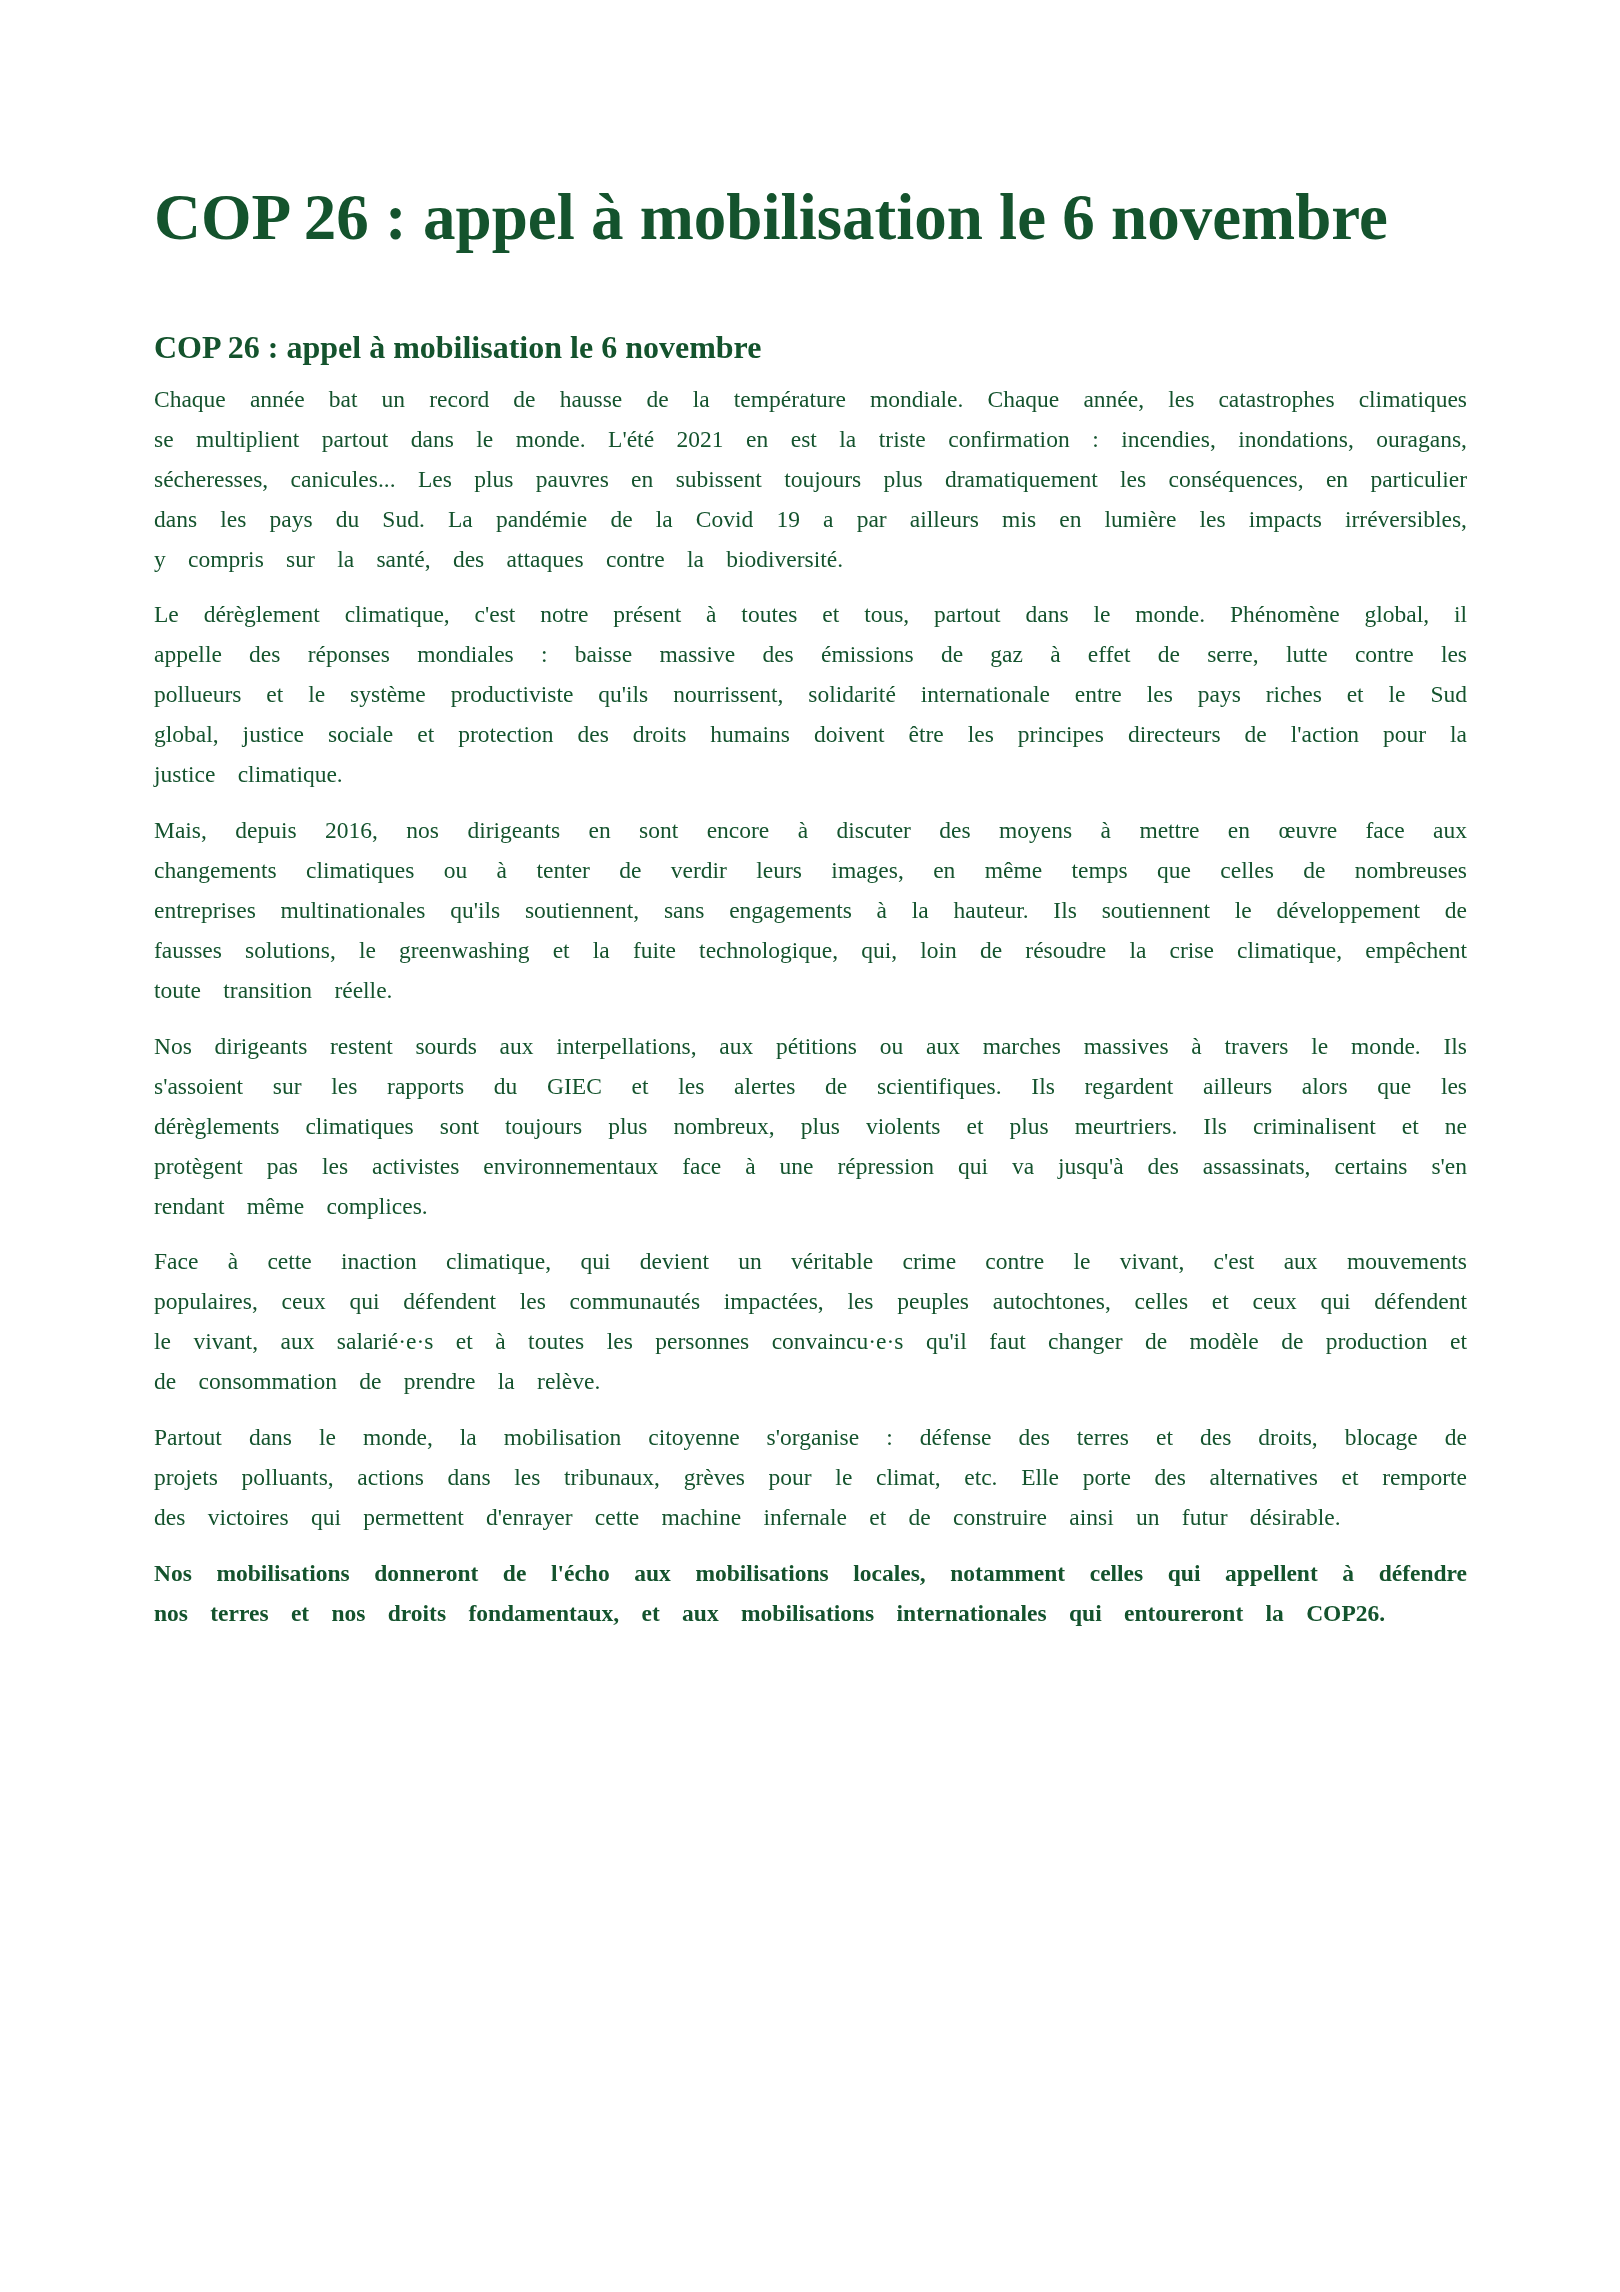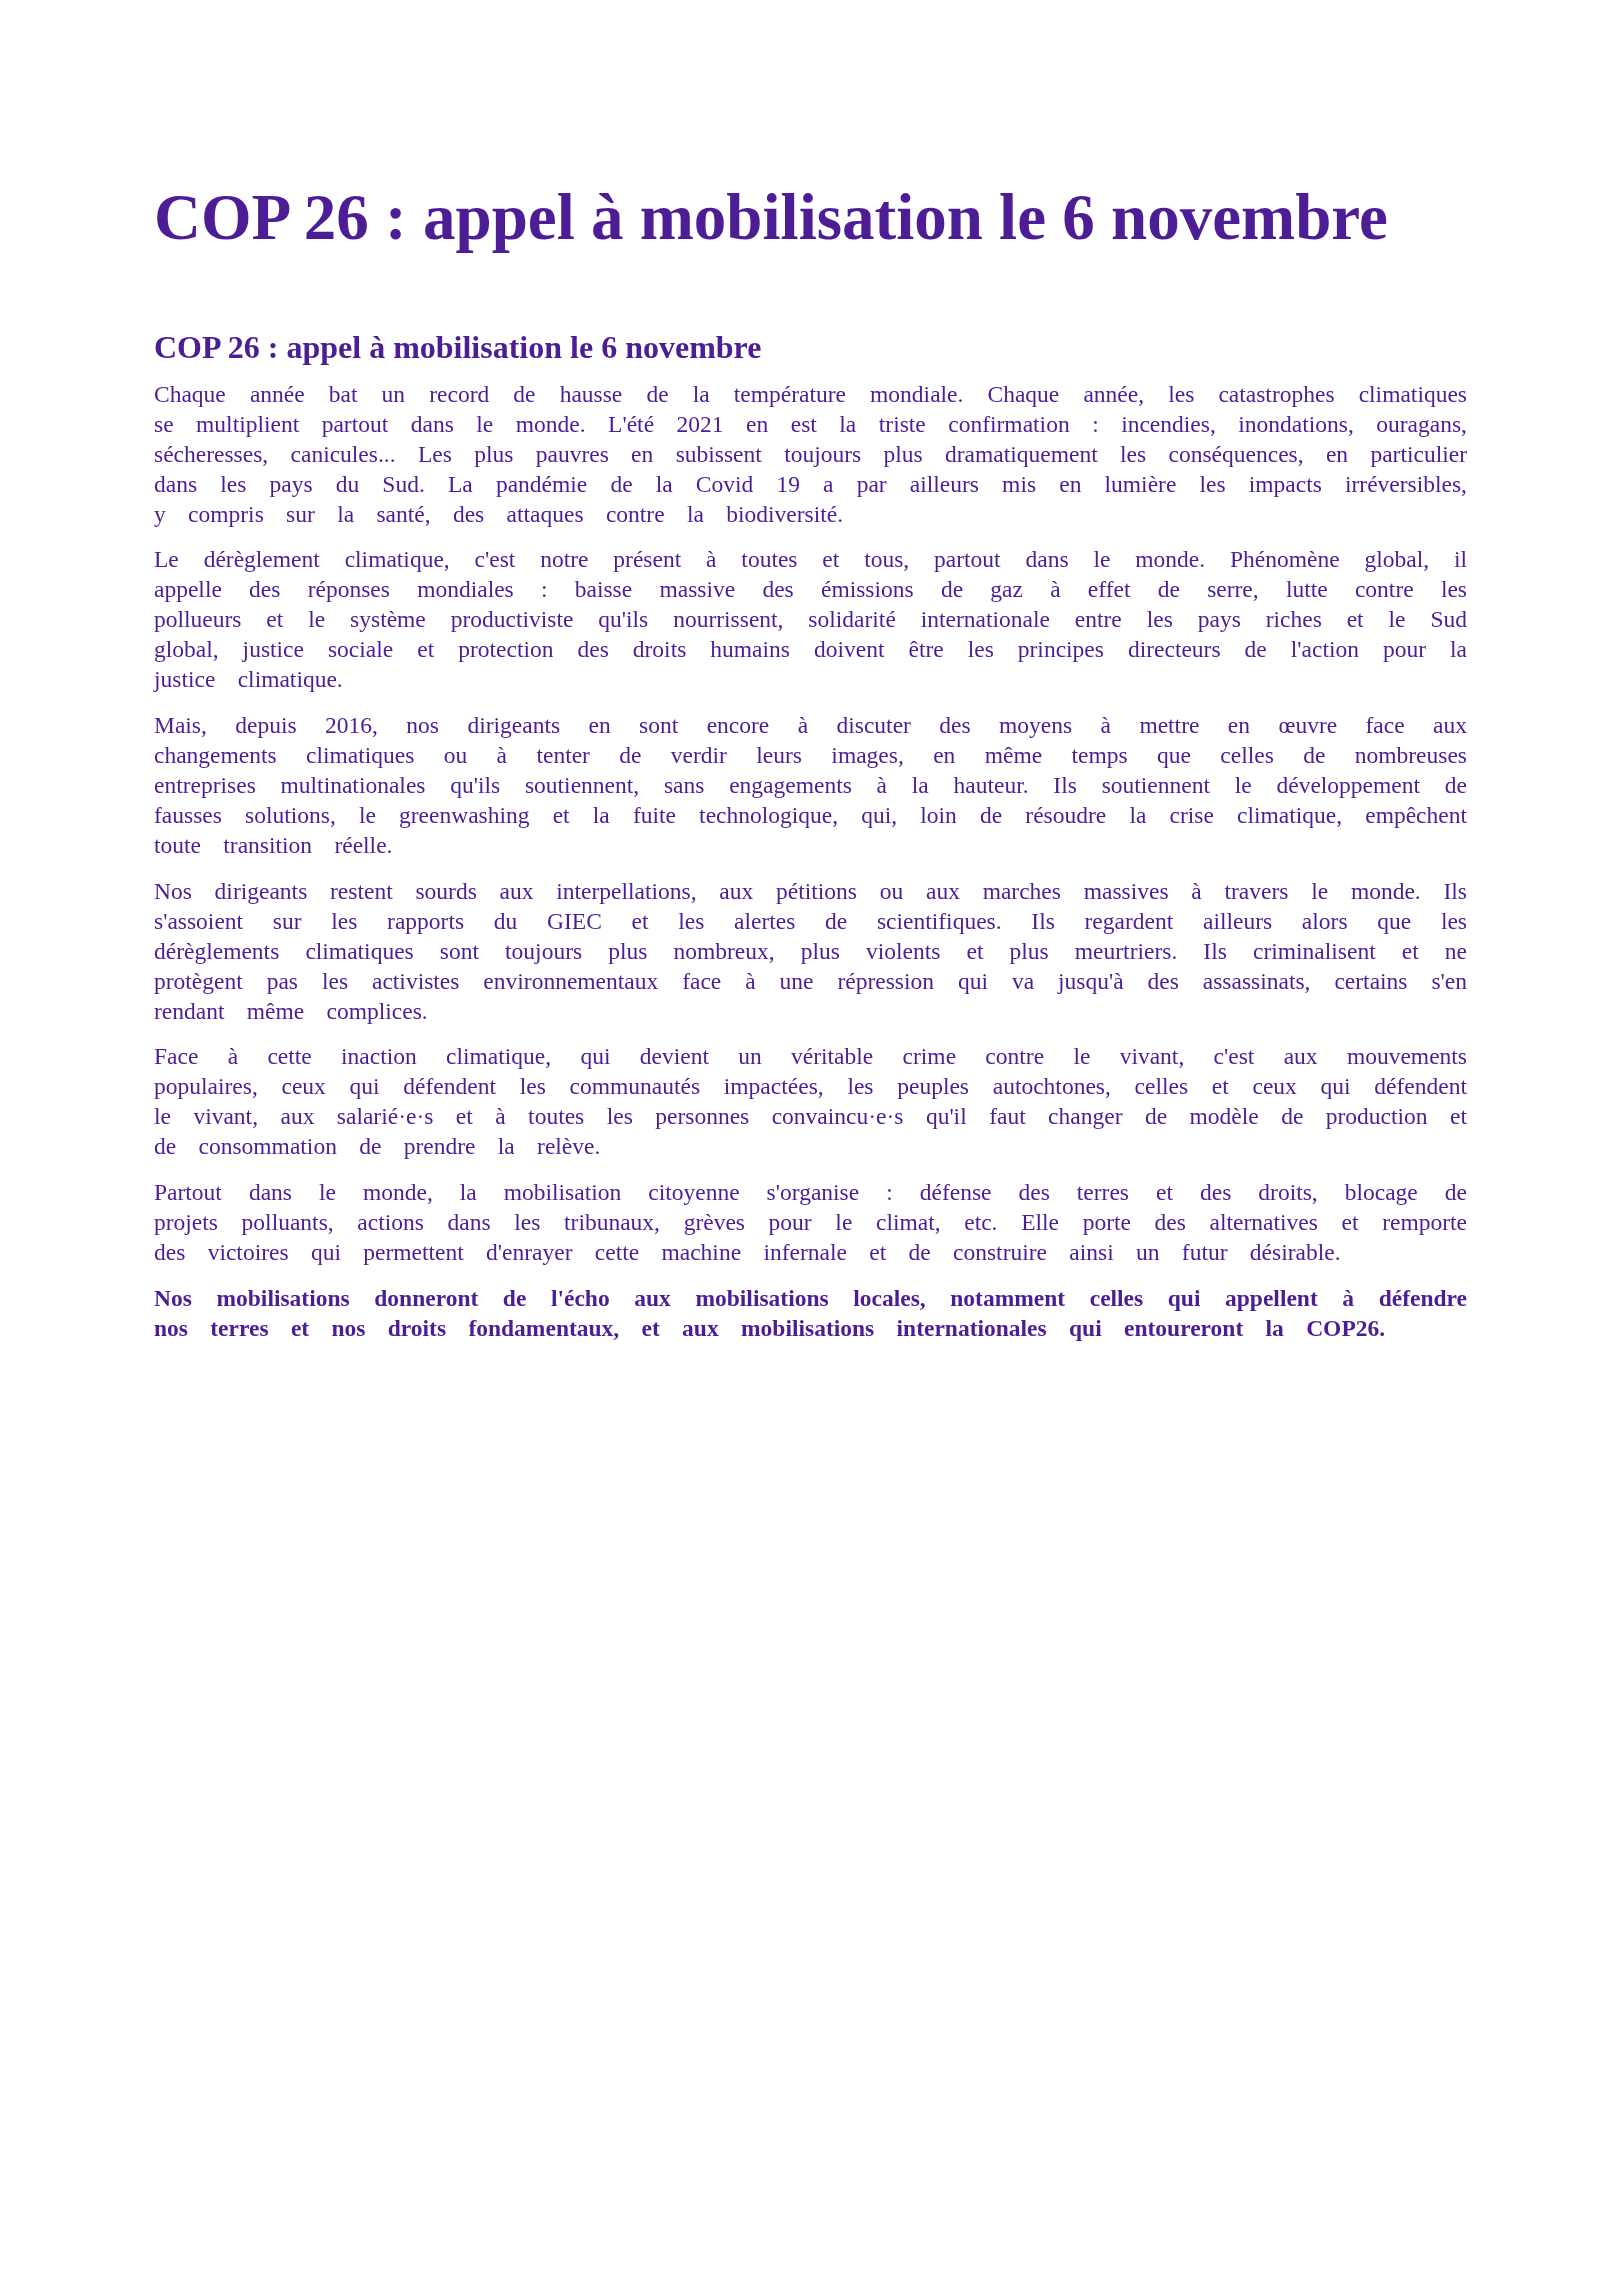--- a/index.html
+++ b/index.html
@@ -7,21 +7,21 @@
     padding: 0;
     background: #ffffff;
   }
   .page {
     position: relative;
     width: 1620px;
     height: 2293px;
     background: #ffffff;
     overflow: hidden;
     font-family: "Liberation Serif", "DejaVu Serif", serif;
-    color: #4c1d95;
+    color: #14532d;
   }
   .content {
     position: absolute;
     left: 154px;
     top: 0;
     width: 1313px;
   }
   h1.doc-title {
     margin: 182px 0 0 0;
     font-size: 65px;
@@ -32,21 +32,21 @@
   }
   h2.doc-subtitle {
     margin: 76px 0 12.7px 0;
     font-size: 32px;
     line-height: 37px;
     font-weight: bold;
   }
   p.body-para {
     margin: 0 0 15.7px 0;
     font-size: 23.5px;
-    line-height: 30px;
+    line-height: 40px;
     text-align: justify;
     word-spacing: 0.7em;
   }
   p.bold-para {
     font-weight: bold;
   }
 </style>
 </head>
 <body>
 

